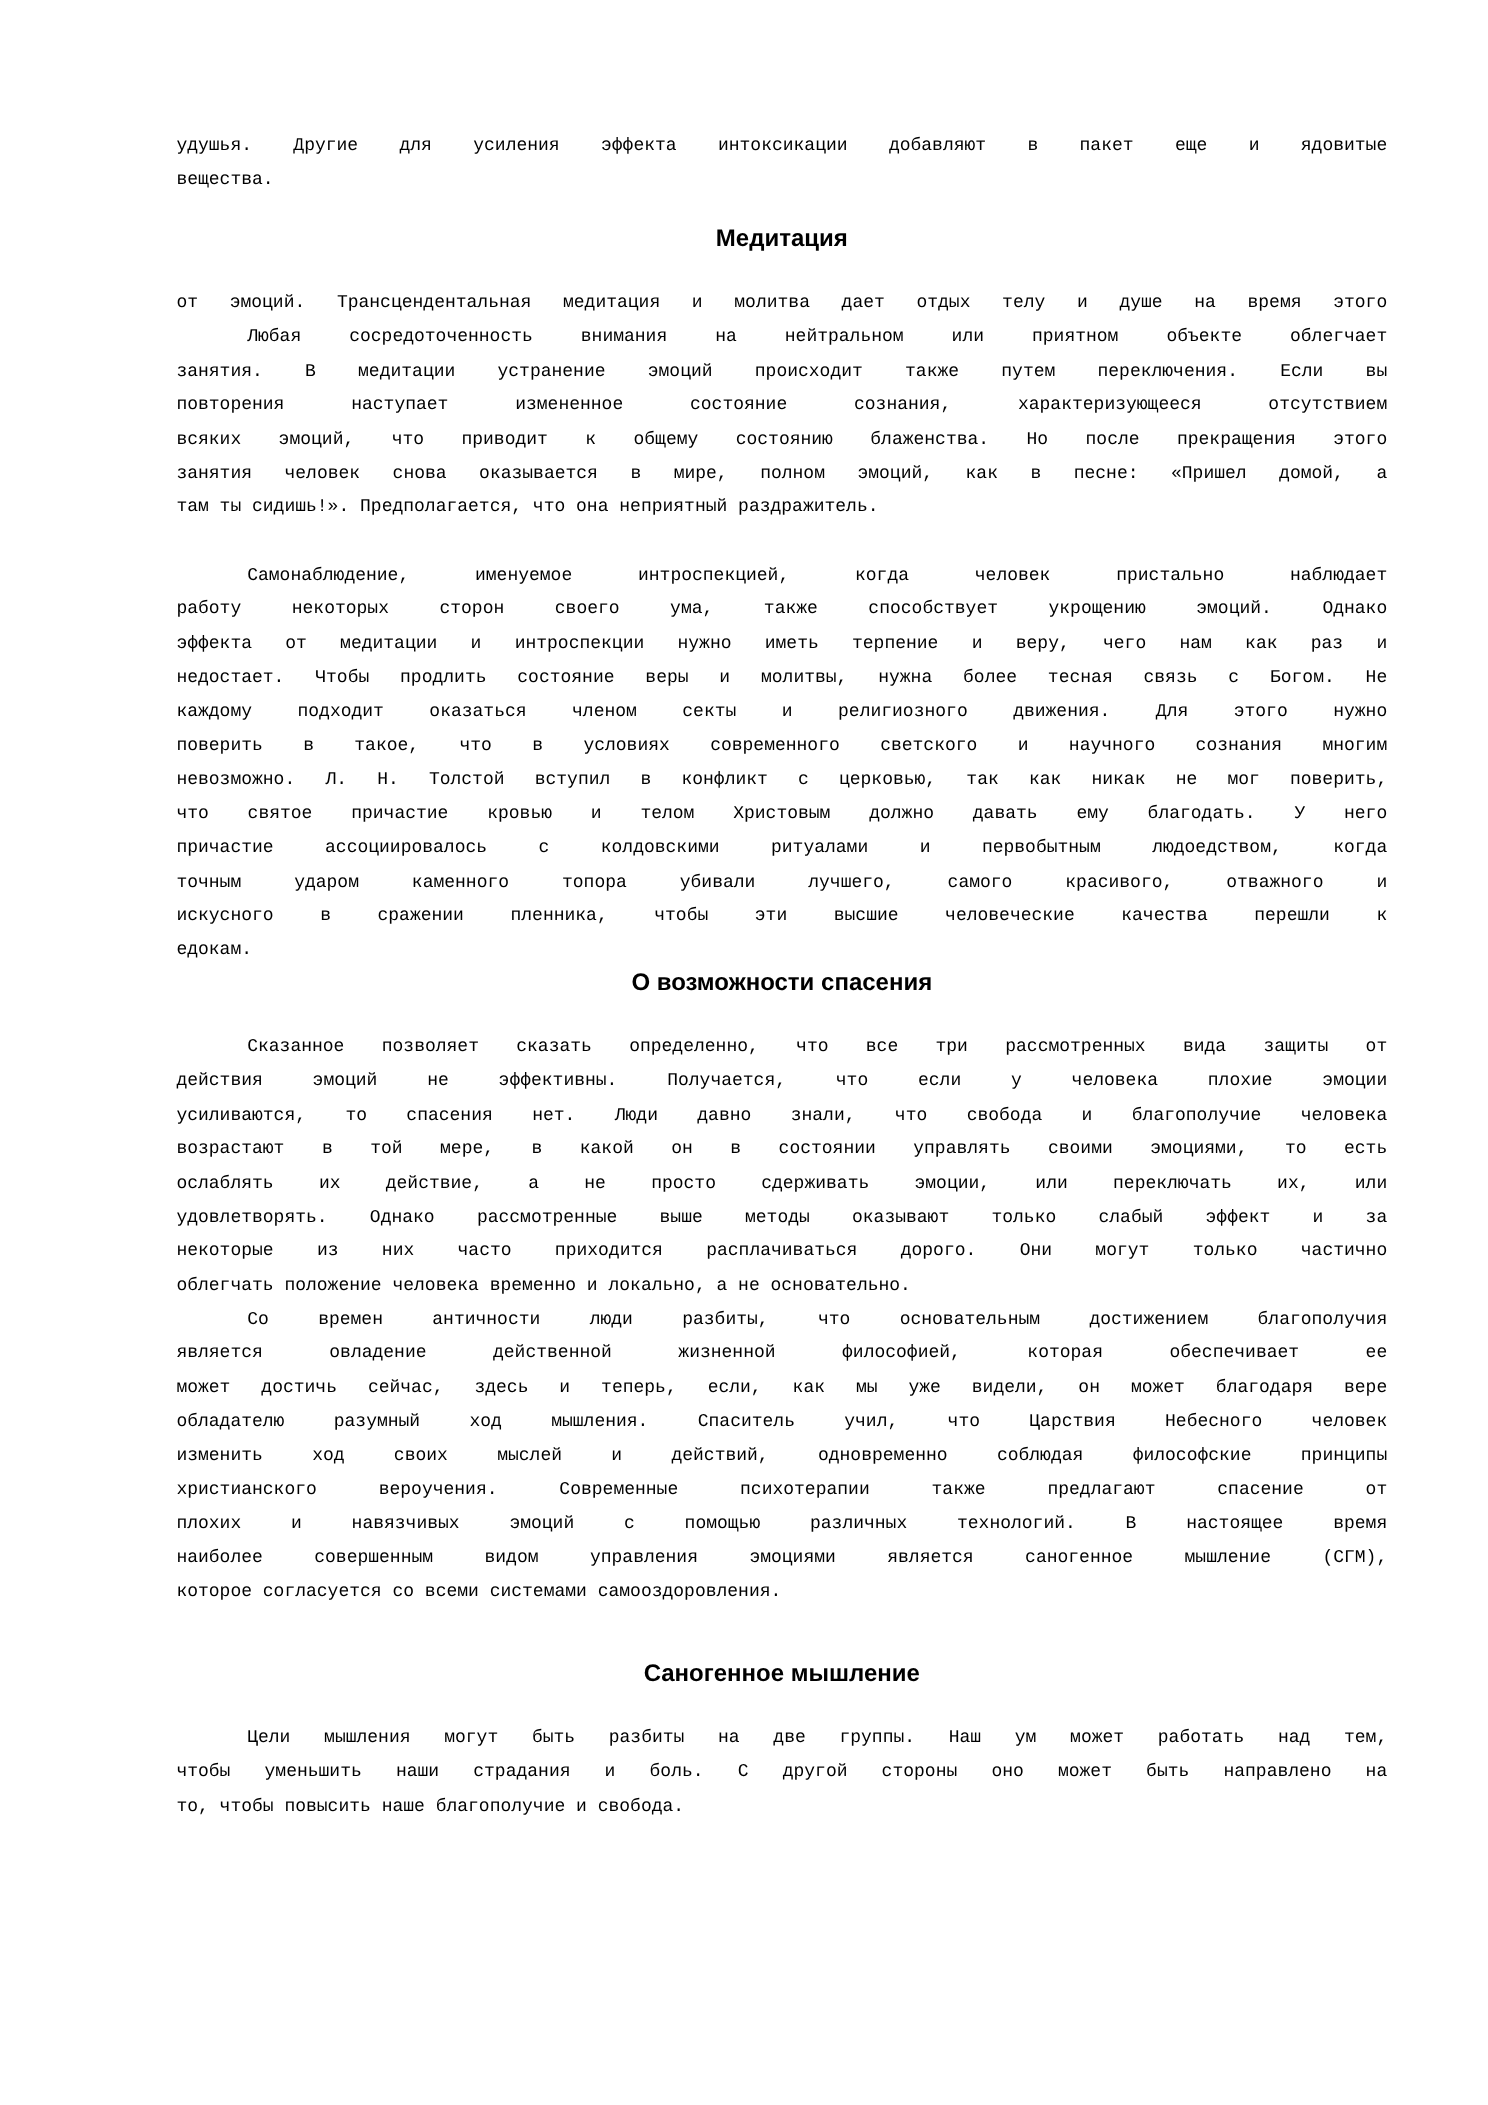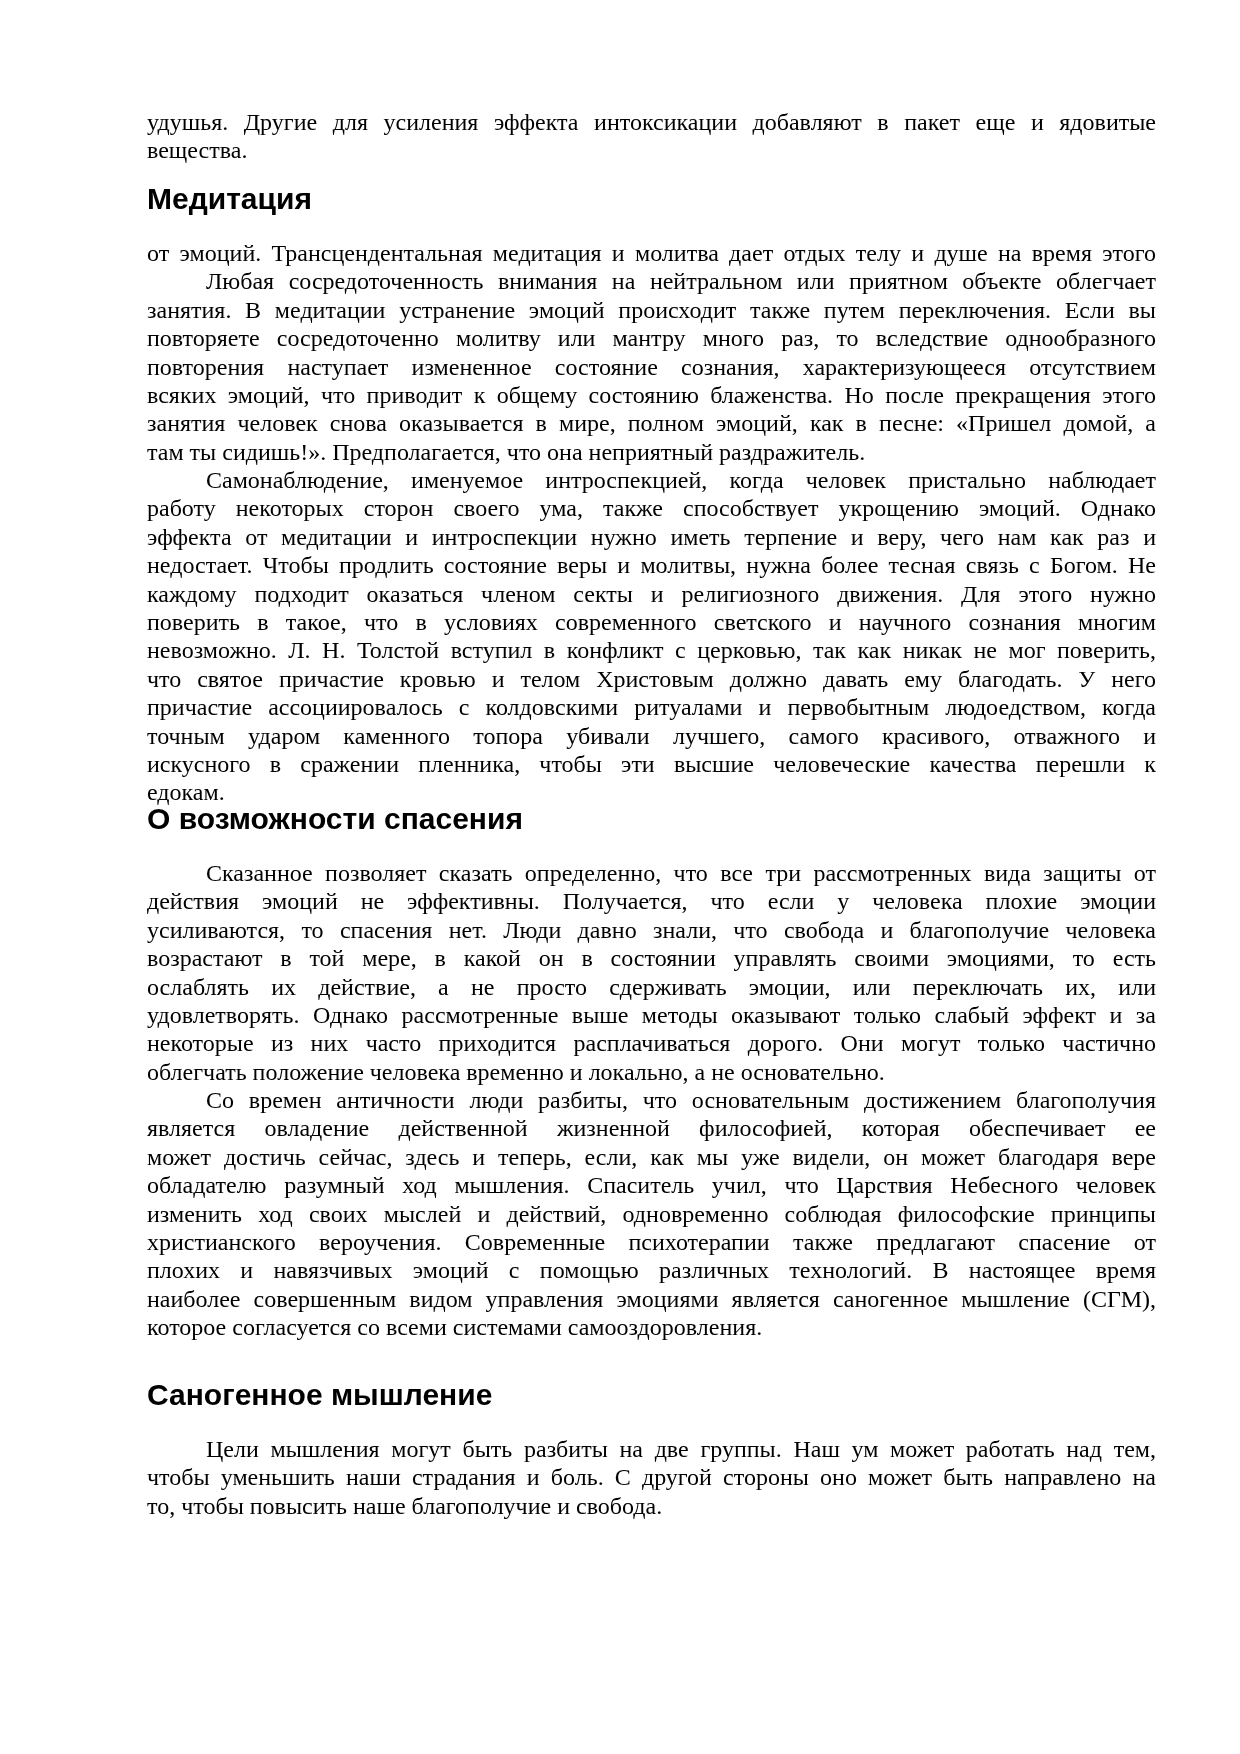--- a/index.html
+++ b/index.html
@@ -14,43 +14,44 @@
       overflow: hidden;
       color: #000000;
     }
     .page {
       position: absolute;
       left: 147px;
       top: 118px;
       width: 1009px;
     }
     .para {
-      font-family: Liberation Serif, serif;
-      font-size: 24px;
+      font-family: Liberation Mono, monospace;
+      font-size: 15px;
       line-height: 28.4px;
       margin: 0;
     }
     .line {
       display: block;
       text-align: justify;
       text-align-last: justify;
       white-space: nowrap;
       height: 28.4px;
       overflow: visible;
     }
     .line.last {
       text-align-last: left;
     }
     .line.indent {
       padding-left: 59px;
     }
     .heading {
       font-family: "Liberation Sans", sans-serif;
       font-weight: bold;
-      font-size: 30px;
+      font-size: 20px;
+      text-align: center;
       margin: 0;
       height: 30px;
       line-height: 30px;
     }
   </style>
 </head>
 <body>
 
 <div class="page">
 
@@ -58,21 +59,20 @@
     <span class="line">удушья. Другие для усиления эффекта интоксикации добавляют в пакет еще и ядовитые</span>
     <span class="line last">вещества.</span>
   </p>
 
   <h2 class="heading" style="position:absolute; top:66px; left:0; width:1009px;">Медитация</h2>
 
   <p class="para" style="position:absolute; top:121px; left:0; width:1009px;">
     <span class="line">от эмоций. Трансцендентальная медитация и молитва дает отдых телу и душе на время этого</span>
     <span class="line indent">Любая сосредоточенность внимания на нейтральном или приятном объекте облегчает</span>
     <span class="line">занятия. В медитации устранение эмоций происходит также путем переключения. Если вы</span>
-    <span class="line">повторяете сосредоточенно молитву или мантру много раз, то вследствие однообразного</span>
     <span class="line">повторения наступает измененное состояние сознания, характеризующееся отсутствием</span>
     <span class="line">всяких эмоций, что приводит к общему состоянию блаженства. Но после прекращения этого</span>
     <span class="line">занятия человек снова оказывается в мире, полном эмоций, как в песне: «Пришел домой, а</span>
     <span class="line last">там ты сидишь!». Предполагается, что она неприятный раздражитель.</span>
   </p>
 
   <p class="para" style="position:absolute; top:348px; left:0; width:1009px;">
     <span class="line indent">Самонаблюдение, именуемое интроспекцией, когда человек пристально наблюдает</span>
     <span class="line">работу некоторых сторон своего ума, также способствует укрощению эмоций. Однако</span>
     <span class="line">эффекта от медитации и интроспекции нужно иметь терпение и веру, чего нам как раз и</span>

